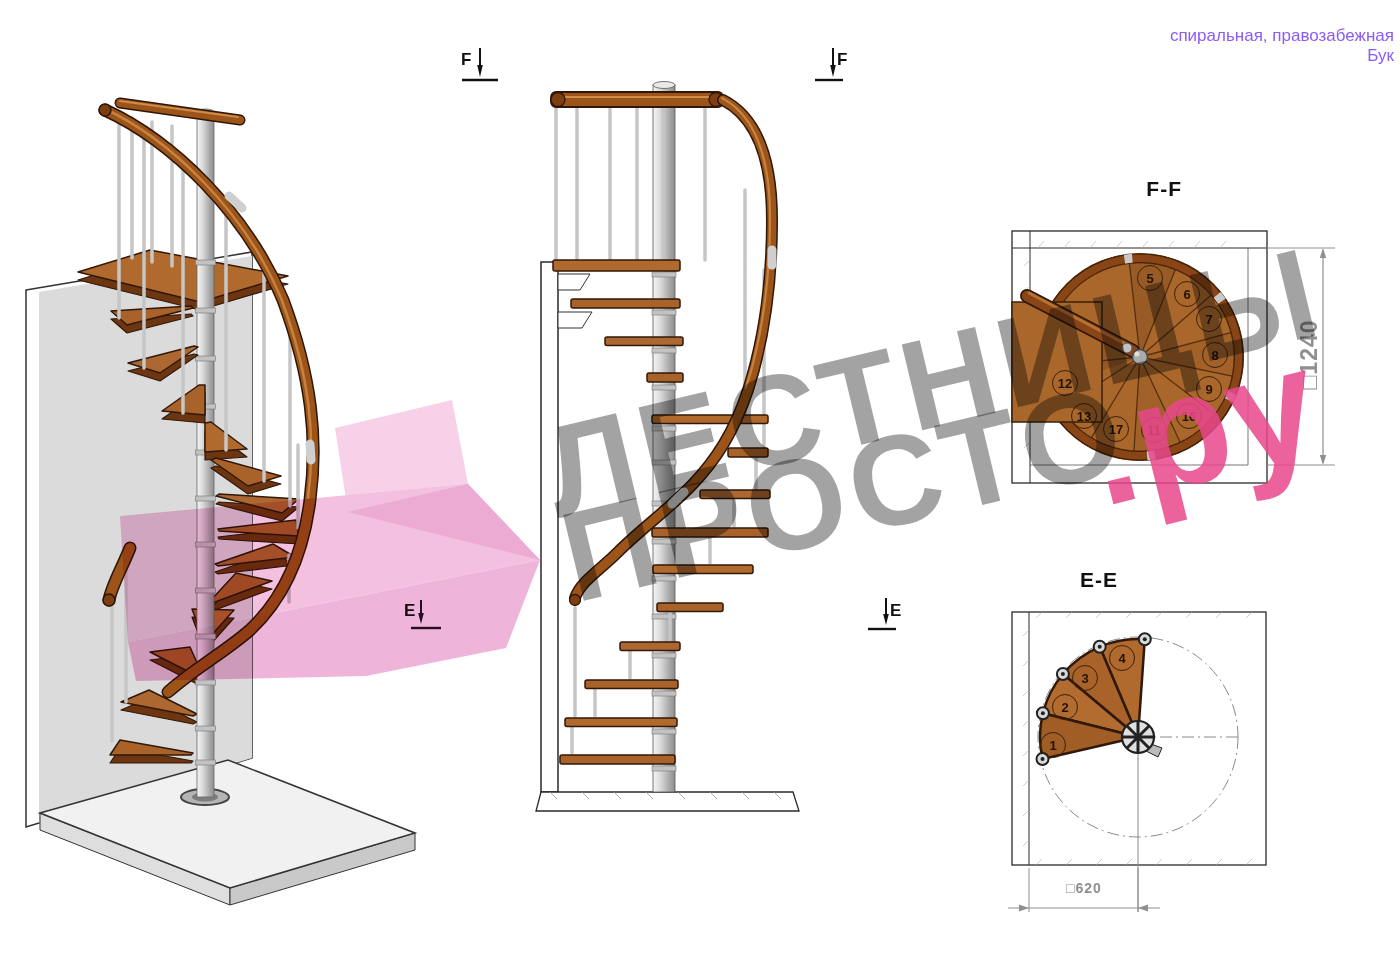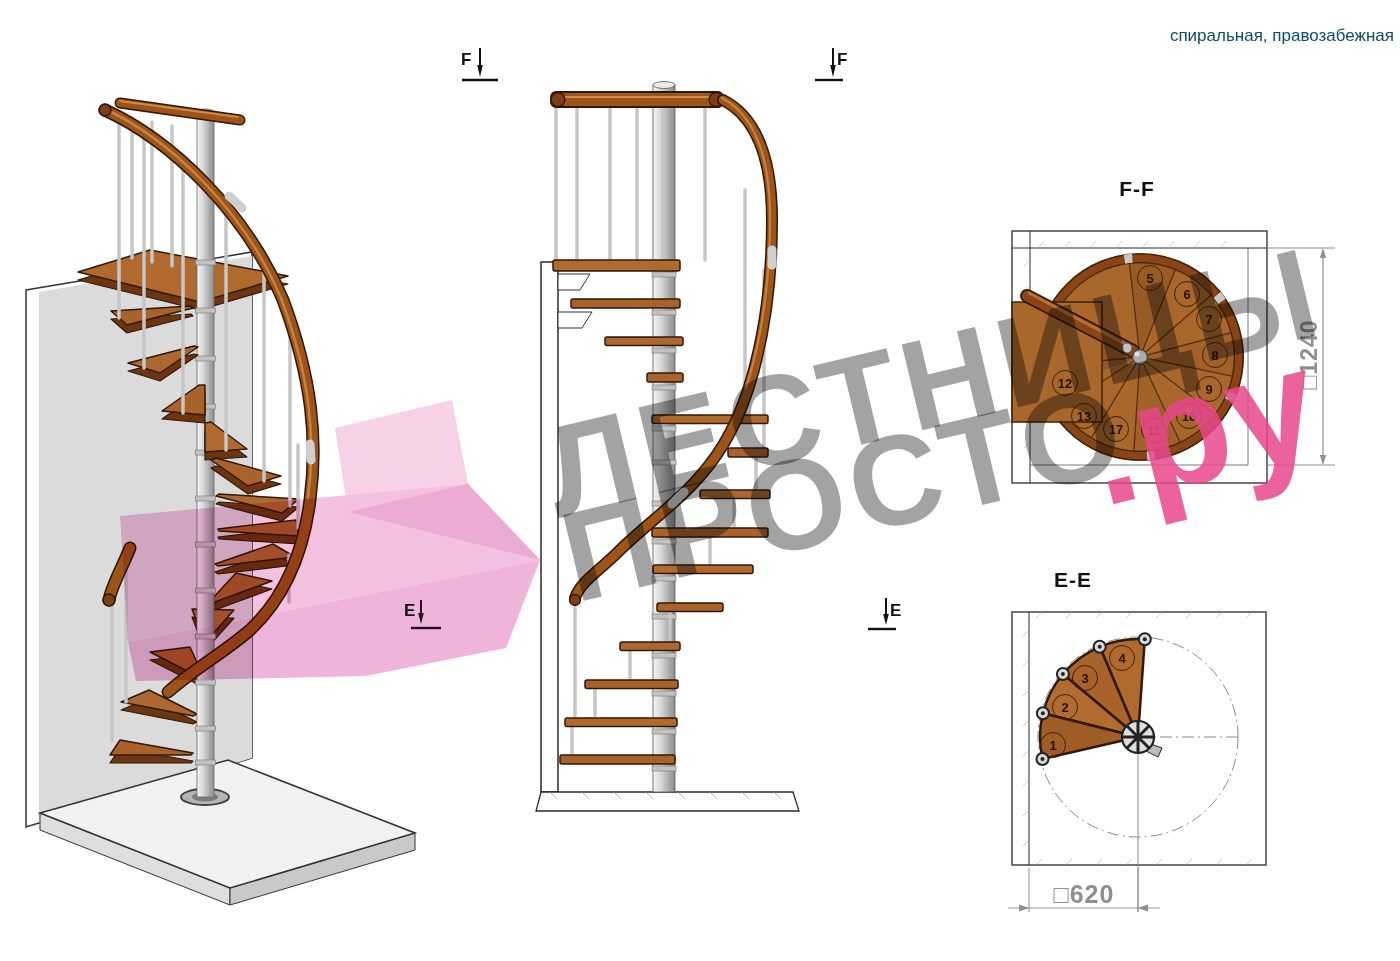--- a/index.html
+++ b/index.html
@@ -2,34 +2,34 @@
 <html><head>
 <meta charset="utf-8">
 <style>
   html,body{margin:0;padding:0;background:#fff;}
   body{width:1400px;height:961px;position:relative;overflow:hidden;
        font-family:"Liberation Sans",sans-serif;}
   svg{position:absolute;display:block;}
   .abs{position:absolute;}
   
   .title-block{position:absolute;top:26px;right:6px;text-align:right;
-    font-size:17px;line-height:20px;color:#0c4a6e;font-weight:400;}
+    font-size:17px;line-height:20px;color:#8b5cf6;font-weight:400;}
   
   .wm{position:absolute;font-weight:bold;color:#9e9e9e;white-space:nowrap;
       transform-origin:0 0;mix-blend-mode:multiply;opacity:.95;letter-spacing:6px;}
   .wm1{left:530px;top:403px;font-size:128px;transform:rotate(-13.5deg);}
   .wm2{left:548px;top:488px;font-size:128px;transform:rotate(-13.5deg);}
   .wm-suffix{position:absolute;left:1068px;top:366px;font-size:158px;font-weight:bold;
       color:#e8478c;transform:rotate(-14deg);transform-origin:0 0;opacity:.85;
       white-space:nowrap;letter-spacing:2px;}
   
-  .view-title{position:absolute;width:90px;text-align:center;font-weight:bold;
+  .view-title{position:absolute;width:90px;text-align:right;font-weight:bold;
       font-size:21px;color:#111;letter-spacing:1px;}
   
-  .dim-label{position:absolute;color:#8f8f8f;font-weight:bold;font-size:25px;
+  .dim-label{position:absolute;color:#8f8f8f;font-weight:bold;font-size:14px;
       text-align:center;letter-spacing:1px;white-space:nowrap;}
   .dim-vert{transform:rotate(-90deg);}
   .dim-sym{font-weight:400;}
   
   .badge{position:absolute;width:26px;height:26px;border:1.6px solid #3b2209;
       border-radius:50%;box-sizing:border-box;display:flex;align-items:center;
       justify-content:center;font-size:13px;font-weight:bold;color:#241303;}
   .marker-text{font-weight:bold;font-size:17px;fill:#111;font-family:"Liberation Sans",sans-serif;}
   .blend-mult{mix-blend-mode:multiply;}
 </style>
@@ -426,20 +426,21 @@
 
 <div class="dim-label dim-vert" style="left:1244px;top:341px;width:130px;font-size:23px">
   <span class="dim-sym">□</span><span>1240</span>
 </div>
 <div class="dim-label" style="left:1034px;top:880px;width:100px">
   <span class="dim-sym">□</span><span>620</span>
 </div>
 
 <div class="title-block">
   <div>спиральная, правозабежная</div>
+  <div>Бук</div>
 </div>
 
 <div class="wm wm1">ЛЕСТНИЦЫ</div>
 <div class="wm wm2">ПРОСТО</div>
 
 <svg class="blend-mult" style="left:0;top:0" width="1400" height="961" viewBox="0 0 1400 961" pointer-events="none">
   <g opacity="0.8">
     <polygon points="335,428 452,400 468,484 348,512" fill="#f6c6e2"></polygon>
     <polygon points="120,516 468,484 540,560 128,642" fill="#f1b1d8"></polygon>
     <polygon points="128,642 540,560 506,648 366,676 136,681" fill="#eca2d0"></polygon>

